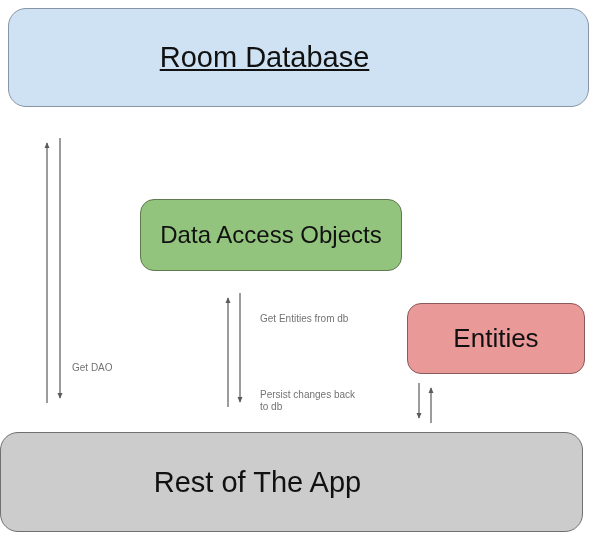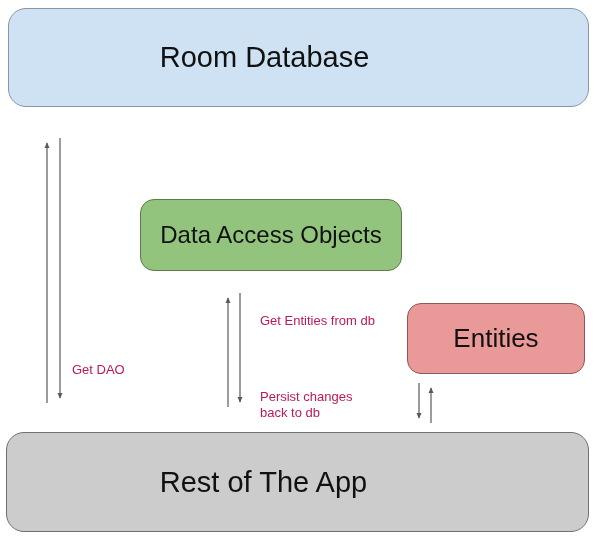--- a/index.html
+++ b/index.html
@@ -33,55 +33,55 @@
     left: 140px; top: 199px; width: 262px; height: 72px;
     border-radius: 14px;
     border-color: #61794f;
   }
   .node-entities {
     left: 407px; top: 303px; width: 178px; height: 71px;
     border-radius: 14px;
     border-color: #8a5a5a;
   }
   .node-rest {
-    left: 6px; top: 432px; width: 583px; height: 100px;
+    left: 0; top: 432px; width: 583px; height: 100px;
     border-radius: 18px;
     border-color: #707070;
   }
   .node-label {
     white-space: nowrap;
     color: #111111;
   }
   .fs-big { font-size: 29px; }
   .fs-dao { font-size: 24px; }
   .fs-ent { font-size: 26px; }
   .shift-left { transform: translateX(-34px); }
   .arrows {
     position: absolute;
     left: 0; top: 0;
     width: 600px; height: 542px;
     pointer-events: none;
   }
   .edge-label {
     position: absolute;
-    font-size: 13px;
+    font-size: 10px;
     line-height: 1.22;
-    color: #be185d;
+    color: #737373;
   }
   .lbl-get-dao        { left: 72px;  top: 362px; }
   .lbl-get-entities   { left: 260px; top: 313px; }
   .lbl-persist        { left: 260px; top: 357px; width: 106px; margin-top: 32px; }
   .lbl-get-set        { left: 443px; top: 392px; }
 </style>
 </head>
 <body>
 
 <div class="stage">
 
-  <div class="node node-room" style="background-color: rgb(207, 226, 243);">
+  <div class="node node-room" style="background-color: rgb(207, 226, 243); text-decoration: underline;">
     <span class="node-label fs-big shift-left">Room Database</span>
   </div>
 
   <div class="node node-entities" style="background-color: rgb(234, 153, 153);">
     <span class="node-label fs-ent">Entities</span>
   </div>
 
   <div class="node node-dao" style="background-color: rgb(147, 196, 125);">
     <span class="node-label fs-dao">Data Access Objects</span>
   </div>

